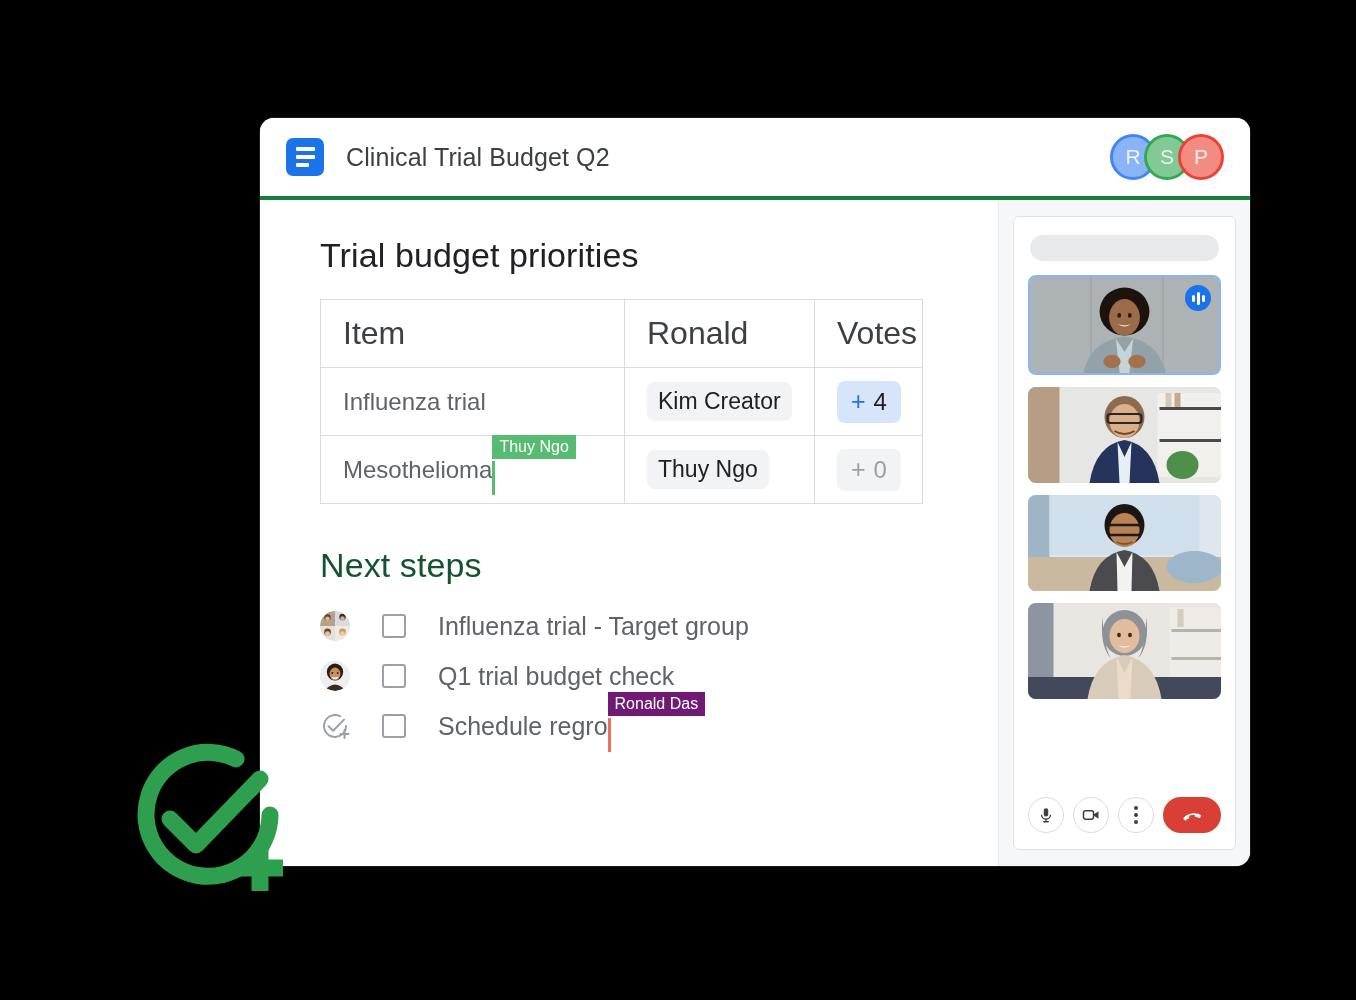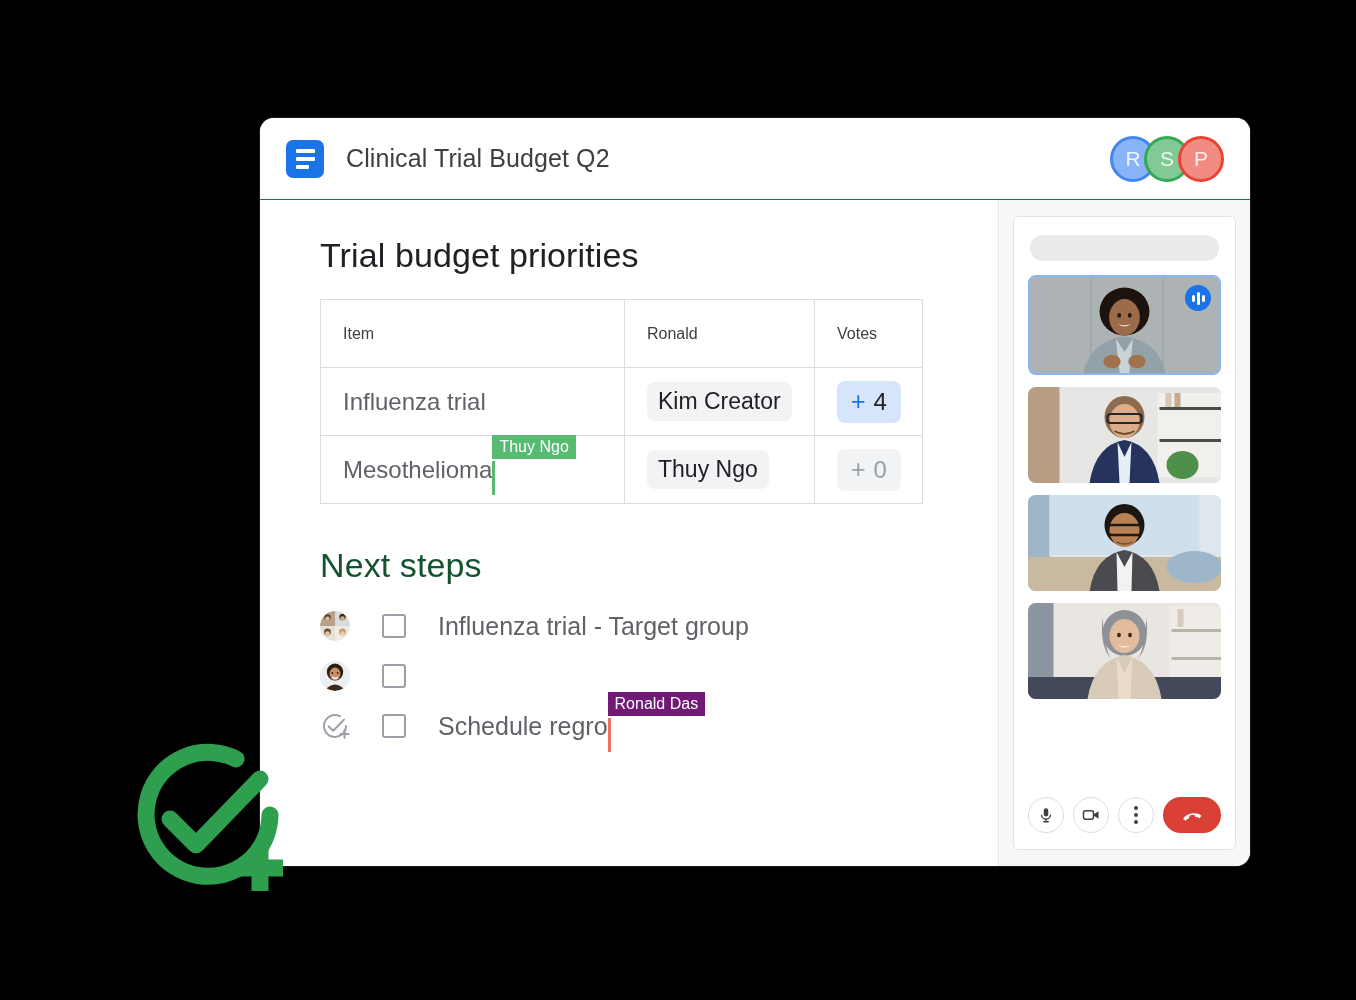--- a/index.html
+++ b/index.html
@@ -33,21 +33,21 @@
     overflow: hidden;
     display: flex;
     flex-direction: column;
   }
 
   
   #header {
     height: 82px;
     flex: 0 0 82px;
     background: #ffffff;
-    border-bottom: 1px solid #15803d;
+    border-bottom: 4px solid #15803d;
     display: flex;
     align-items: center;
     padding: 0 26px 0 26px;
   }
 
   #docs-icon {
     width: 38px; height: 38px;
     background: #1b73e8;
     border-radius: 7px;
     display: flex;
@@ -127,21 +127,21 @@
     table-layout: fixed;
   }
   #priorities-table td, #priorities-table th {
     border: 1px solid #dadce0;
     height: 68px;
     padding: 0 22px;
     text-align: left;
     font-weight: 400;
     vertical-align: middle;
   }
-  #priorities-table th { font-size: 16px; color: #3c4043; }
+  #priorities-table th { font-size: 32px; color: #3c4043; }
   .col-item    { width: 304px; }
   .col-creator { width: 190px; }
   .col-votes   { width: 108px; }
 
   .cell-item {
     font-size: 24px;
     color: #5f6368;
     position: relative;
     white-space: nowrap;
   }
@@ -453,20 +453,21 @@
                 <ellipse cx="15" cy="11" rx="8.2" ry="8.6" fill="#2c1d14"></ellipse>
                 <ellipse cx="15" cy="13" rx="5.4" ry="6.4" fill="#c88f68"></ellipse>
                 <path d="M4 30 Q15 17 26 30 Z" fill="#3b2a1e"></path>
                 <ellipse cx="12.3" cy="12" rx="0.9" ry="1.1" fill="#2b1a10"></ellipse>
                 <ellipse cx="17.7" cy="12" rx="0.9" ry="1.1" fill="#2b1a10"></ellipse>
                 <path d="M12.2 16.2 Q15 18.6 17.8 16.2" stroke="#ffffff" stroke-width="1.5" fill="none"></path>
               </g>
             </svg>
           </div>
           <div class="step-checkbox"></div>
+          <div class="step-label">Q1 trial budget check</div>
         </div>
 
         <div class="step-row">
           <div class="assign-icon">
             <svg viewBox="0 0 30 30">
               <path d="M26 15 A11 11 0 1 1 20 5.2" stroke="#9aa0a6" stroke-width="2" fill="none" stroke-linecap="round"></path>
               <path d="M8.5 15.2 L13.2 19.8 L24 8.6" stroke="#9aa0a6" stroke-width="2" fill="none" stroke-linecap="round" stroke-linejoin="round"></path>
               <path d="M24.5 19 L24.5 27 M20.5 23 L28.5 23" stroke="#9aa0a6" stroke-width="2" stroke-linecap="round"></path>
             </svg>
           </div>

